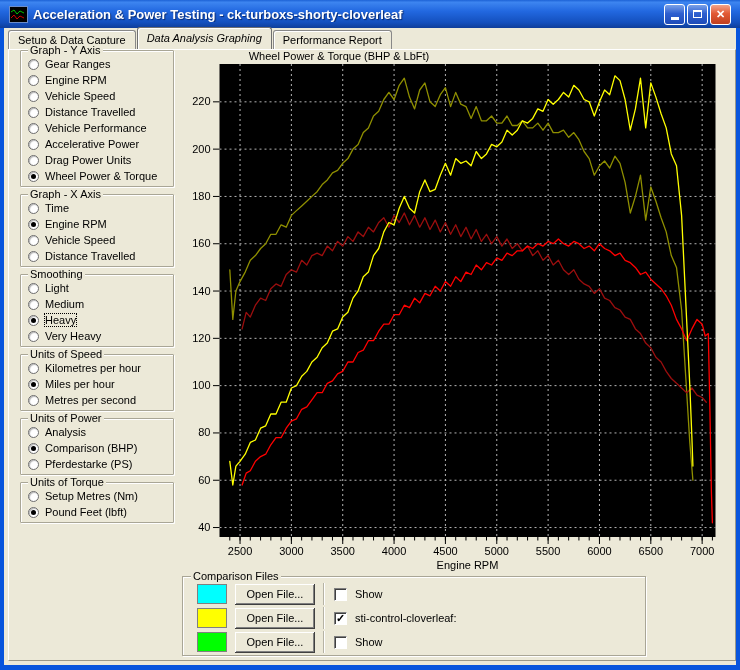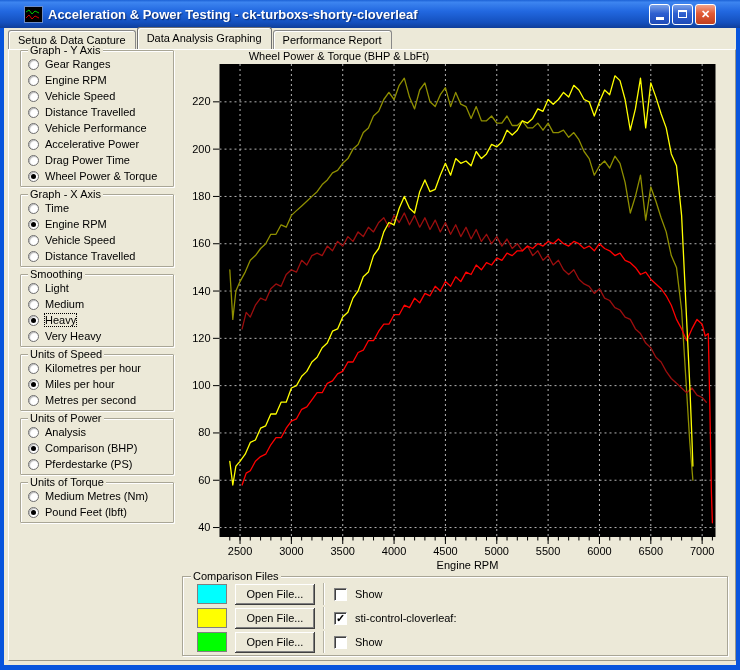--- a/index.html
+++ b/index.html
@@ -4,60 +4,60 @@
 <style>
   html,body{margin:0;padding:0;}
   body{width:740px;height:670px;position:relative;overflow:hidden;
        font-family:"Liberation Sans",sans-serif;background:#ECE9D8;}
   
   .window{position:absolute;inset:0;background:#ECE9D8;
           border-left:4px solid #0855DD;border-right:4px solid #0855DD;
           border-bottom:5px solid #0855DD;box-sizing:border-box;}
   .titlebar{position:absolute;left:-4px;right:-4px;top:0;height:28px;
             background:linear-gradient(180deg,#1C62D6 0%,#3D85F0 8%,#2268E0 40%,#1450BE 80%,#0F3E9A 100%);
-            display:flex;align-items:center;padding:0 24px;box-sizing:border-box;}
+            display:flex;align-items:center;padding:0 9px;box-sizing:border-box;}
   .app-icon{width:17px;height:15px;background:#000;border:1px solid #6c8cc8;margin-right:5px;flex:0 0 auto;}
   .title-text{color:#fff;font-weight:bold;font-size:13px;text-shadow:1px 1px 1px #0a2a6e;
               white-space:nowrap;overflow:hidden;flex:1;}
   .winbtns{display:flex;gap:2px;}
   .winbtn{width:21px;height:21px;border:1px solid #fff;border-radius:3px;color:#fff;
           display:flex;align-items:center;justify-content:center;font-size:11px;font-weight:bold;
           background:linear-gradient(180deg,#7AA1E8,#2E5FD0 45%,#1E4BB8);box-sizing:border-box;}
   .winbtn.close{background:linear-gradient(180deg,#F3A38A,#E25A35 45%,#C13F1E);}
   .glyph-min{width:8px;height:3px;background:#fff;margin-top:9px;}
   .glyph-max{width:9px;height:8px;border:1px solid #fff;border-top:2px solid #fff;box-sizing:border-box;}
   
   .tabstrip{position:absolute;left:4px;top:29px;height:20px;display:flex;align-items:flex-end;}
   .tab{height:18px;line-height:18px;padding:0 9px;font-size:11px;color:#000;
        background:#ECE9D8;border:1px solid #888;border-bottom:none;
        border-top-left-radius:3px;border-top-right-radius:3px;margin-right:1px;
        box-shadow:inset 1px 1px 0 #fff;}
   .tab.active{height:21px;line-height:20px;margin-top:-3px;position:relative;z-index:3;
-              border:1px solid #707070;border-bottom:none;background:#ECE9D8;}
+              border:1px solid #707070;border-bottom:none;background:#ECE9D8;font-style:italic;}
   .tabpage{position:absolute;left:4px;top:49px;width:728px;height:612px;box-sizing:border-box;
            border-top:1px solid #fff;border-left:1px solid #fff;
            border-right:1px solid #9a9889;border-bottom:1px solid #9a9889;}
   
   .sidebar{position:absolute;left:16px;top:50px;width:154px;}
   .group{border:1px solid #A9A696;box-shadow:1px 1px 0 #fff, inset 1px 1px 0 #fff;
          border-radius:1px;margin-bottom:7px;padding:3px 5px 4px 7px;position:relative;}
   .group-title{position:absolute;top:-7px;left:7px;background:#ECE9D8;padding:0 2px;
                font-size:11px;color:#000;white-space:nowrap;}
   .radio-row{display:flex;align-items:flex-end;height:15px;font-size:11px;color:#000;margin-top:1px;}
   .radio{width:11px;height:11px;border-radius:50%;background:#fff;flex:0 0 auto;
          border:1px solid #6d6d6d;box-shadow:inset 1px 1px 1px #b8b8b8;margin-right:6px;
          display:flex;align-items:center;justify-content:center;box-sizing:border-box;}
   .radio .dot{width:5px;height:5px;border-radius:50%;background:#000;display:none;}
   .radio.sel .dot{display:block;}
   .radio-label{white-space:nowrap;}
   .radio-label.focused{outline:1px dotted #000;}
   
   .chart-area{position:absolute;left:180px;top:50px;width:548px;height:524px;}
   
-  .comparison{position:absolute;left:178px;top:576px;width:546px;height:80px;box-sizing:border-box;
+  .comparison{position:absolute;left:178px;top:576px;width:464px;height:80px;box-sizing:border-box;
               border:1px solid #A9A696;box-shadow:1px 1px 0 #fff, inset 1px 1px 0 #fff;padding:6px 8px 4px 14px;}
   .comp-title{position:absolute;top:-7px;left:8px;background:#ECE9D8;padding:0 2px;font-size:11px;}
   .comp-row{display:flex;align-items:center;height:22px;margin-bottom:2px;}
   .swatch{width:30px;height:20px;border:1px solid #808080;box-sizing:border-box;margin-right:8px;flex:0 0 auto;}
   .openfile-btn{width:80px;height:21px;font-size:11px;color:#000;background:#ECE9D8;text-align:center;line-height:20px;
        box-shadow:inset -1px -1px 0 #404040, inset 1px 1px 0 #fff, inset -2px -2px 0 #808080;box-sizing:border-box;}
   .divider{width:1px;height:22px;background:#b6b3a4;box-shadow:1px 0 0 #fff;margin:0 10px 0 8px;}
   .checkbox{width:13px;height:13px;background:#fff;box-sizing:border-box;flex:0 0 auto;
             border-top:1px solid #808080;border-left:1px solid #808080;
             border-bottom:1px solid #fff;border-right:1px solid #fff;
@@ -118,21 +118,21 @@
         <div class="radio-row">
           <span class="radio"></span>
           <span class="radio-label">Vehicle Performance</span>
         </div>
         <div class="radio-row">
           <span class="radio"></span>
           <span class="radio-label">Accelerative Power</span>
         </div>
         <div class="radio-row">
           <span class="radio"></span>
-          <span class="radio-label">Drag Power Time</span>
+          <span class="radio-label">Drag Power Units</span>
         </div>
         <div class="radio-row">
           <span class="radio sel">
             <span class="dot"></span>
           </span>
           <span class="radio-label">Wheel Power &amp; Torque</span>
         </div>
       </div>
       <div class="group">
         <span class="group-title">Graph - X Axis</span>
@@ -207,21 +207,21 @@
         </div>
         <div class="radio-row">
           <span class="radio"></span>
           <span class="radio-label">Pferdestarke (PS)</span>
         </div>
       </div>
       <div class="group">
         <span class="group-title">Units of Torque</span>
         <div class="radio-row">
           <span class="radio"></span>
-          <span class="radio-label">Medium Metres (Nm)</span>
+          <span class="radio-label">Setup Metres (Nm)</span>
         </div>
         <div class="radio-row">
           <span class="radio sel">
             <span class="dot"></span>
           </span>
           <span class="radio-label">Pound Feet (lbft)</span>
         </div>
       </div>
     </div>
 

